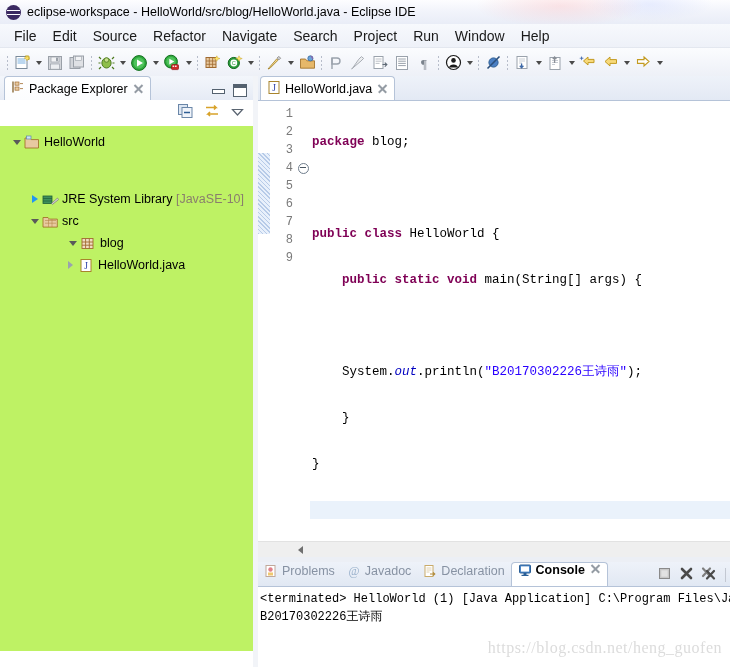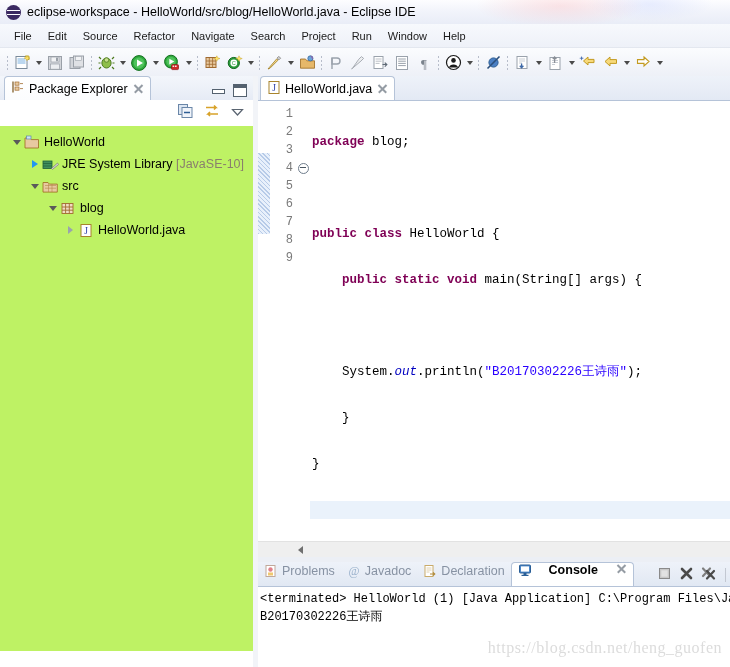--- a/index.html
+++ b/index.html
@@ -40,21 +40,21 @@
   #title-text{font-size:12.5px;color:#000;white-space:nowrap;}
   
   #menubar{
     height:23px;
     background:linear-gradient(to bottom,#f7f9fd,#eef1f8);
     display:flex;align-items:center;
     padding-left:6px;
     border-bottom:1px solid #e3e7ef;
   }
   .menu-item{
-    padding:2px 8px;font-size:11px;color:#1a1a1a;white-space:nowrap;cursor:default;
+    padding:2px 8px;font-size:14px;color:#1a1a1a;white-space:nowrap;cursor:default;
   }
   
   #toolbar{
     height:29px;
     background:linear-gradient(to bottom,#fbfcfe,#edf0f7);
     display:flex;align-items:center;
     padding-left:4px;
     border-bottom:1px solid #d7dce8;
     overflow:hidden;
   }
@@ -210,21 +210,21 @@
     height:24px;background:linear-gradient(to bottom,#eef2f9,#e1e8f3);
     display:flex;align-items:flex-end;position:relative;
   }
   .con-tab{
     height:22px;display:flex;align-items:flex-start;padding:0 6px;
     font-size:12.5px;color:#8792a3;white-space:nowrap;
   }
   .con-tab .cname{margin-left:4px;}
   .con-tab.active{
     height:23px;background:#fff;border:1px solid #b5c3d8;border-bottom:none;
-    border-radius:4px 4px 0 0;color:#000;font-weight:bold;gap:13px;
+    border-radius:4px 4px 0 0;color:#000;font-weight:bold;
   }
   #con-tools{margin-left:auto;display:flex;align-items:center;gap:7px;padding:0 4px 2px 0;}
   #con-body{
     flex:1 1 auto;background:#fff;border-top:1px solid #b5c3d8;
     font-family:"Liberation Mono", monospace;font-size:12px;
     padding:3px 0 0 2px;overflow:hidden;position:relative;
   }
   #con-body .cline{height:18px;line-height:18px;white-space:pre;}
   #watermark{
     position:absolute;right:8px;bottom:10px;
@@ -488,21 +488,21 @@
         <span class="twist open"></span>
         <span class="ticon">
           <svg width="16" height="15" viewBox="0 0 16 15">
             <path d="M1 3 h5 l1.3 1.6 h7.2 v8.4 h-13.5z" fill="#e8c9a0" stroke="#9c6a20" stroke-width=".8"></path>
             <rect x="2.5" y="1" width="4.5" height="3" fill="#cfe3f5" stroke="#5d86b0" stroke-width=".7"></rect>
           </svg>
         </span>
         <span class="tlabel">HelloWorld</span>
       </div>
 
-      <div class="tnode" style="padding-left:28px;">
+      <div class="tnode" style="padding-left:28px;margin-top:35px;">
         <span class="twist closed-blue"></span>
         <span class="ticon">
           <svg width="17" height="15" viewBox="0 0 17 15">
             <rect x="1" y="4" width="9" height="7.5" fill="#3f8f5c" stroke="#1f5e38" stroke-width=".8"></rect>
             <path d="M1 6.5 h9 M1 9 h9" stroke="#1f5e38" stroke-width=".7"></path>
             <path d="M9.5 11.5 L15.5 6 L16.5 7.6 L10.5 12.4z" fill="#d9d9d9" stroke="#777" stroke-width=".7"></path>
           </svg>
         </span>
         <span class="tlabel"><span>JRE System Library</span><span class="dim"> [JavaSE-10]</span></span>
       </div>
@@ -511,21 +511,21 @@
         <span class="twist open"></span>
         <span class="ticon">
           <svg width="17" height="15" viewBox="0 0 17 15">
             <path d="M1 3.5 h5 l1.3 1.6 h8 v8h-14.3z" fill="#e8c9a0" stroke="#9c6a20" stroke-width=".8"></path>
             <path d="M3 6.5 h11 M3 9.2 h11 M6.5 5 v8 M10 5 v8" stroke="#b5864a" stroke-width=".6"></path>
           </svg>
         </span>
         <span class="tlabel">src</span>
       </div>
 
-      <div class="tnode" style="padding-left:46px;">
+      <div class="tnode" style="padding-left:66px;">
         <span class="twist open"></span>
         <span class="ticon">
           <svg width="16" height="15" viewBox="0 0 16 15">
             <rect x="2" y="2.5" width="11" height="10" fill="#f0ddc4" stroke="#a06a30" stroke-width=".9"></rect>
             <path d="M2 6 h11 M2 9.2 h11 M5.6 2.5 v10 M9.3 2.5 v10" stroke="#a06a30" stroke-width=".9"></path>
           </svg>
         </span>
         <span class="tlabel">blog</span>
       </div>
 

